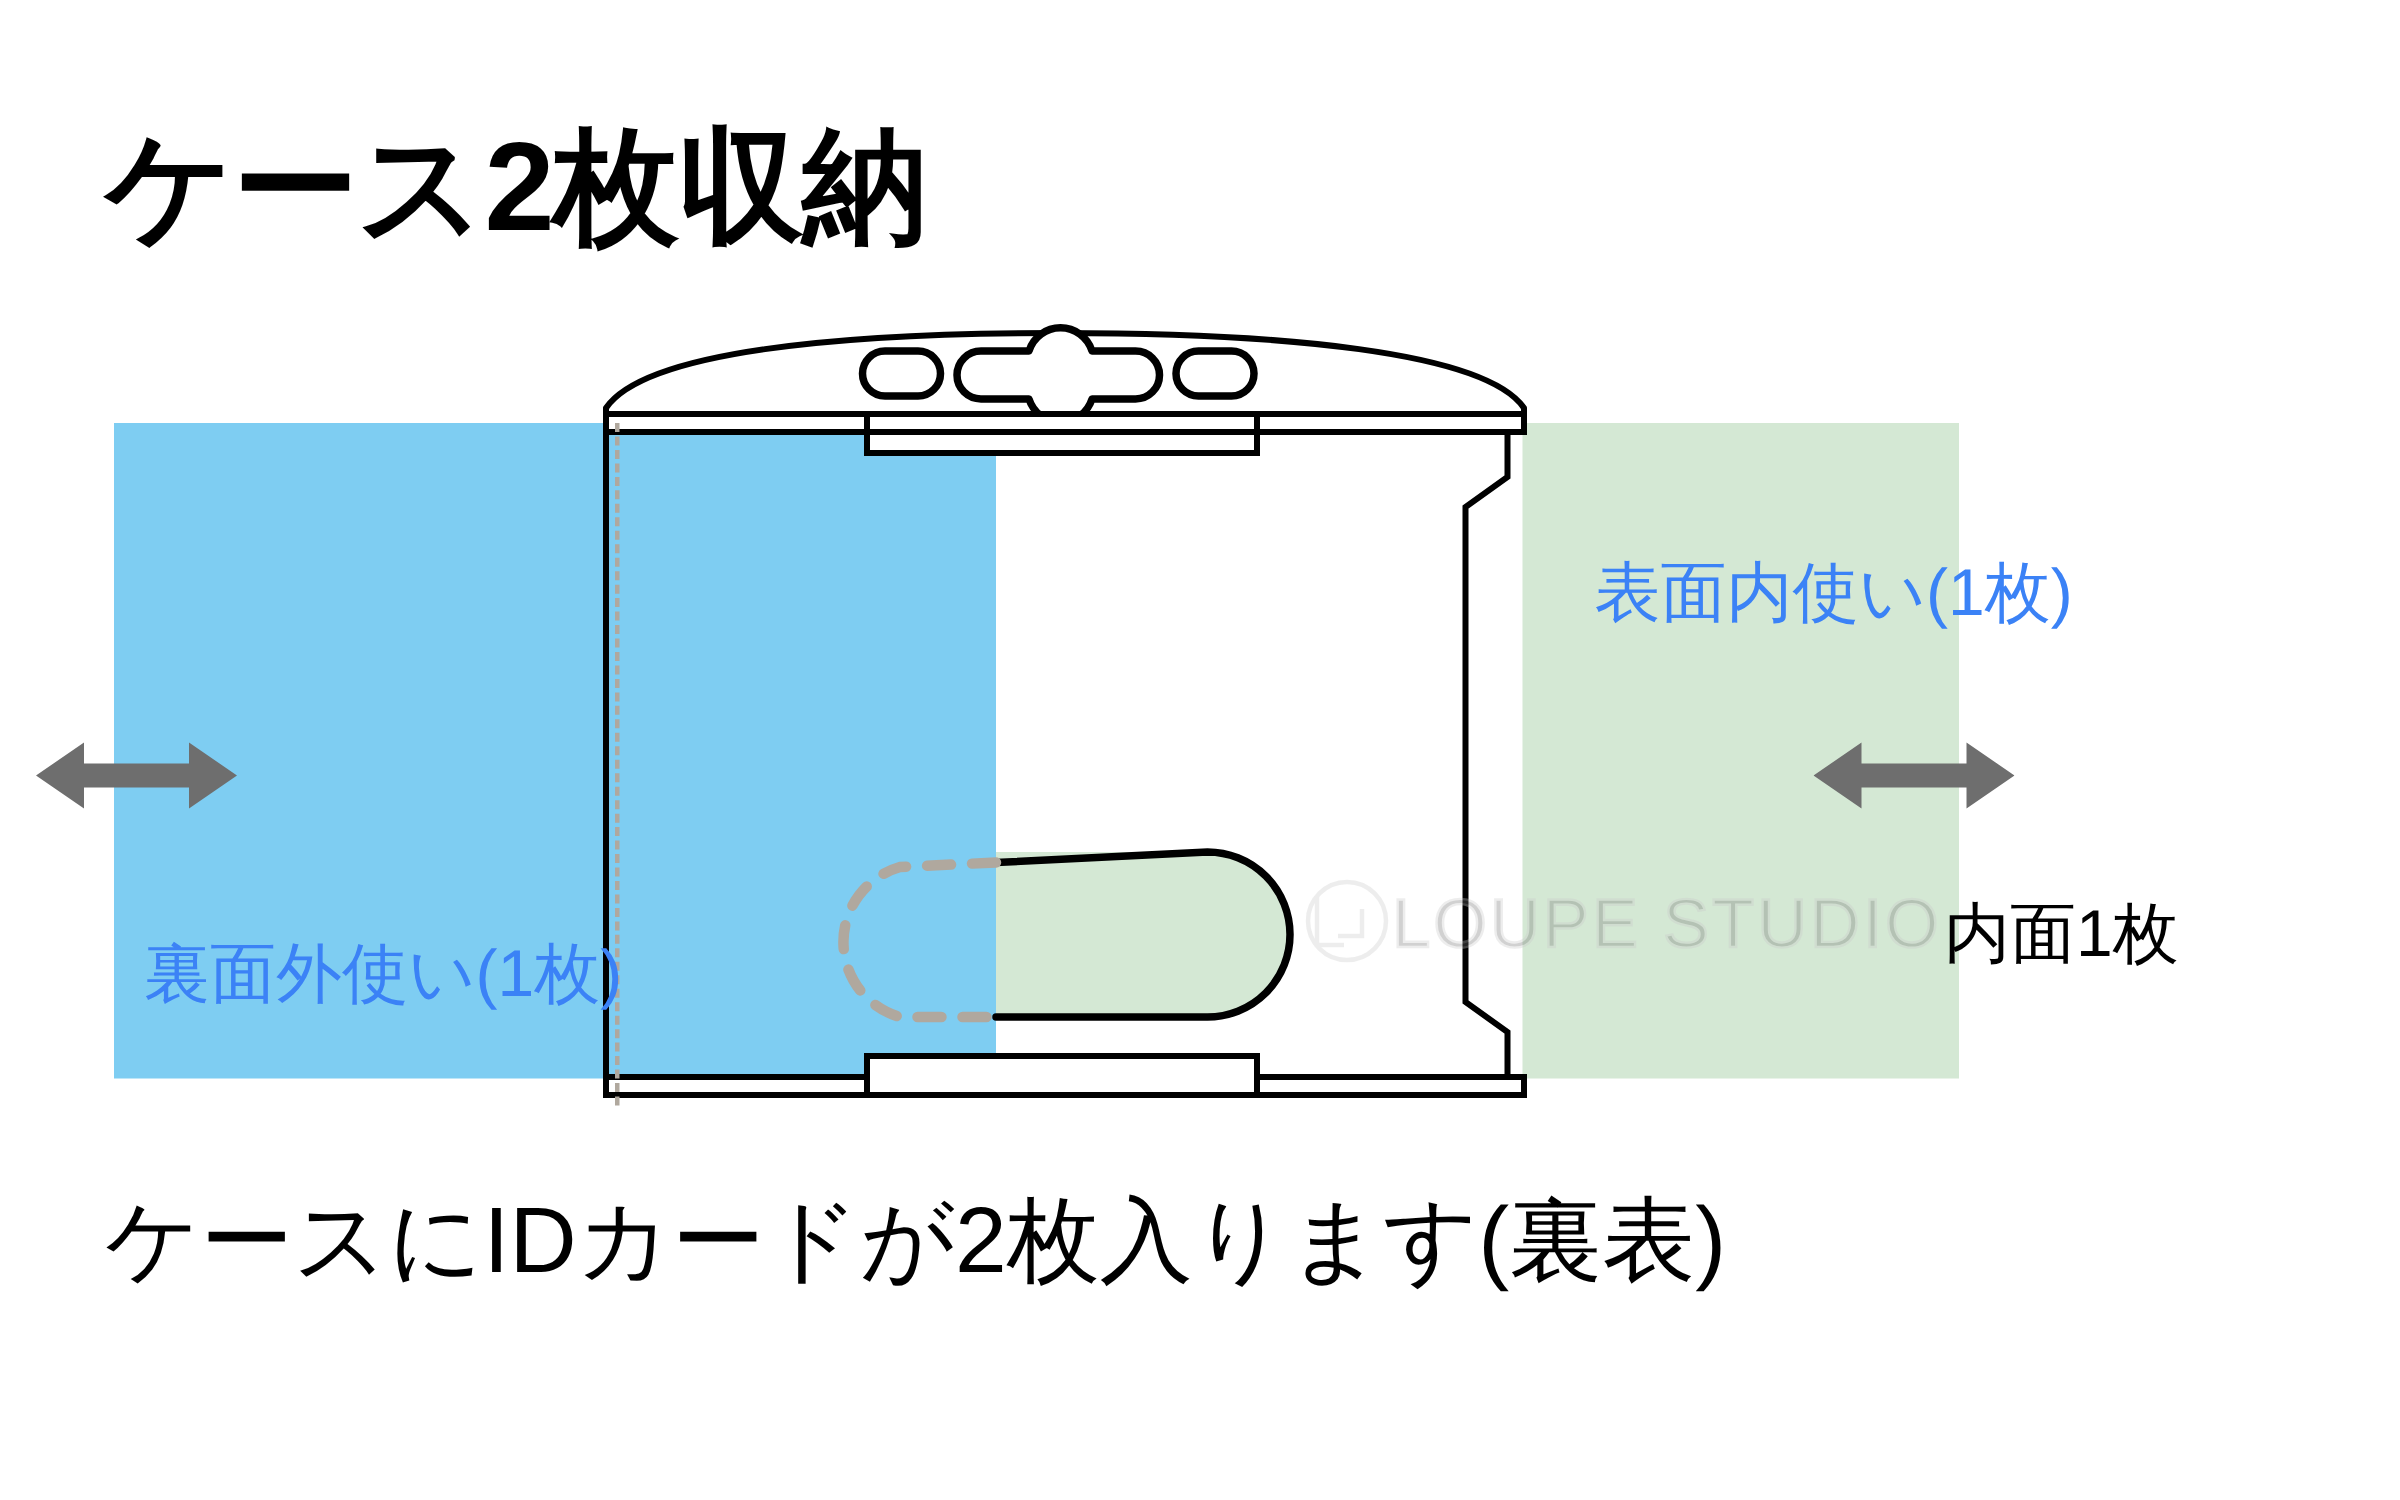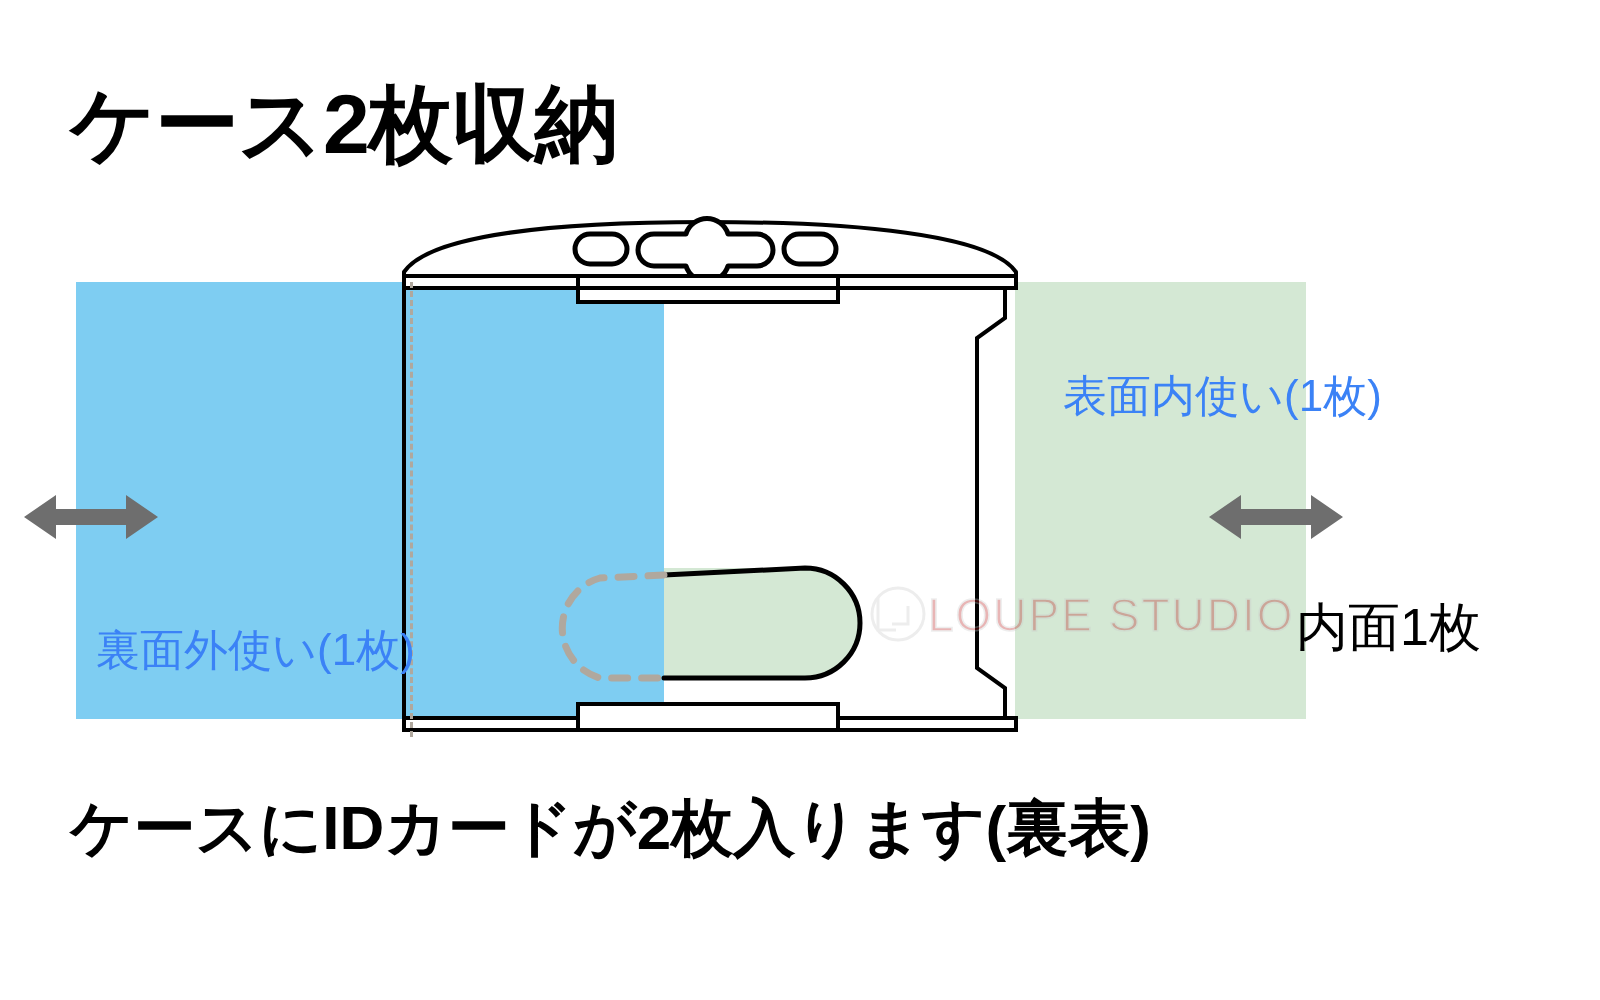--- a/index.html
+++ b/index.html
@@ -84,36 +84,35 @@
     left: 96px;
     top: 628px;
     font-size: 44px;
   }
 
   
   .counts {
     position: absolute;
     left: 1296px;
     top: 597px;
-    font-size: 52px;
+    font-size: 44px;
     line-height: 1.18;
     color: #000000;
     white-space: nowrap;
   }
 
   
   .bottom-cap {
     position: absolute;
     left: 70px;
     top: 797px;
     font-size: 62px;
     color: #000000;
     white-space: nowrap;
     line-height: 1;
-    font-weight: bold;
   }
 
   
   .arrow {
     position: absolute;
     height: 46px;
   }
   .arrow-left {
     left: 24px;
     top: 494px;
@@ -133,21 +132,21 @@
     width: 360px;
     height: 72px;
     opacity: 0.32;
   }
   .wm-text {
     position: absolute;
     left: 66px;
     top: 10px;
     font-size: 46px;
     letter-spacing: 2px;
-    color: #b91c1c;
+    color: #737373;
     -webkit-text-stroke: 1.6px #c9c9c9;
     white-space: nowrap;
     font-weight: 300;
     text-align: right;
   }
 </style>
 </head>
 <body>
 
 <div id="canvas">

